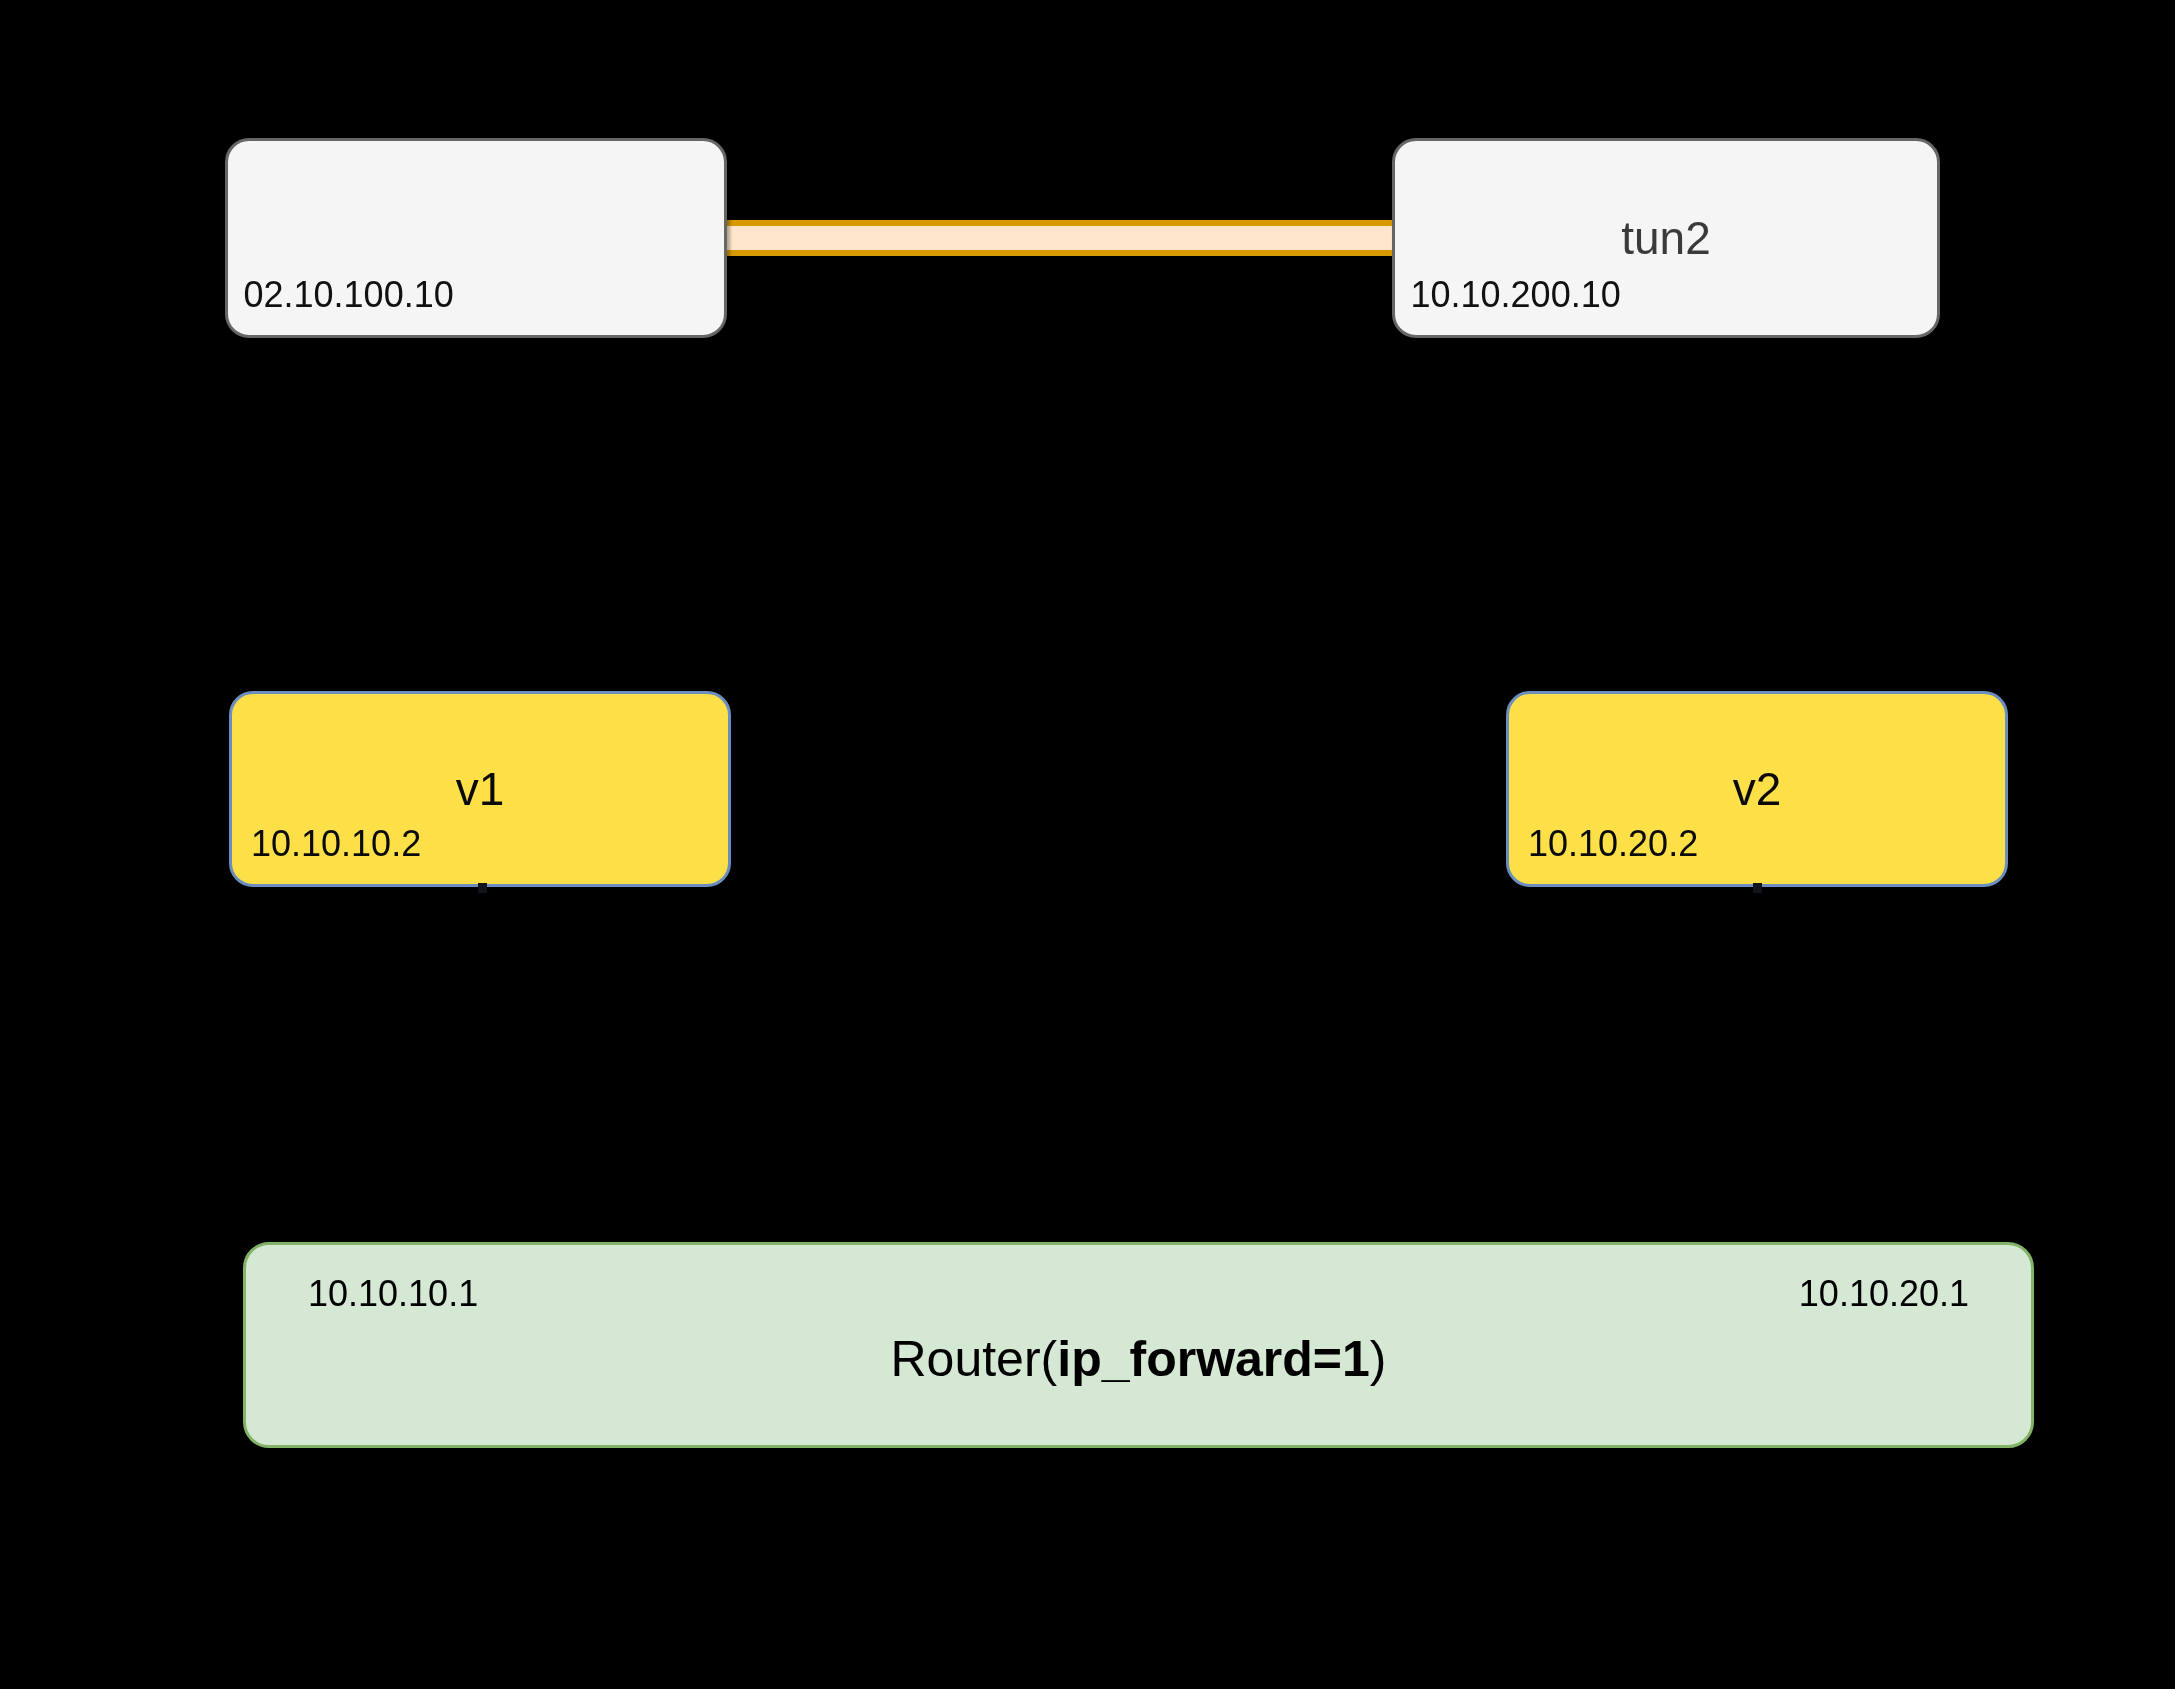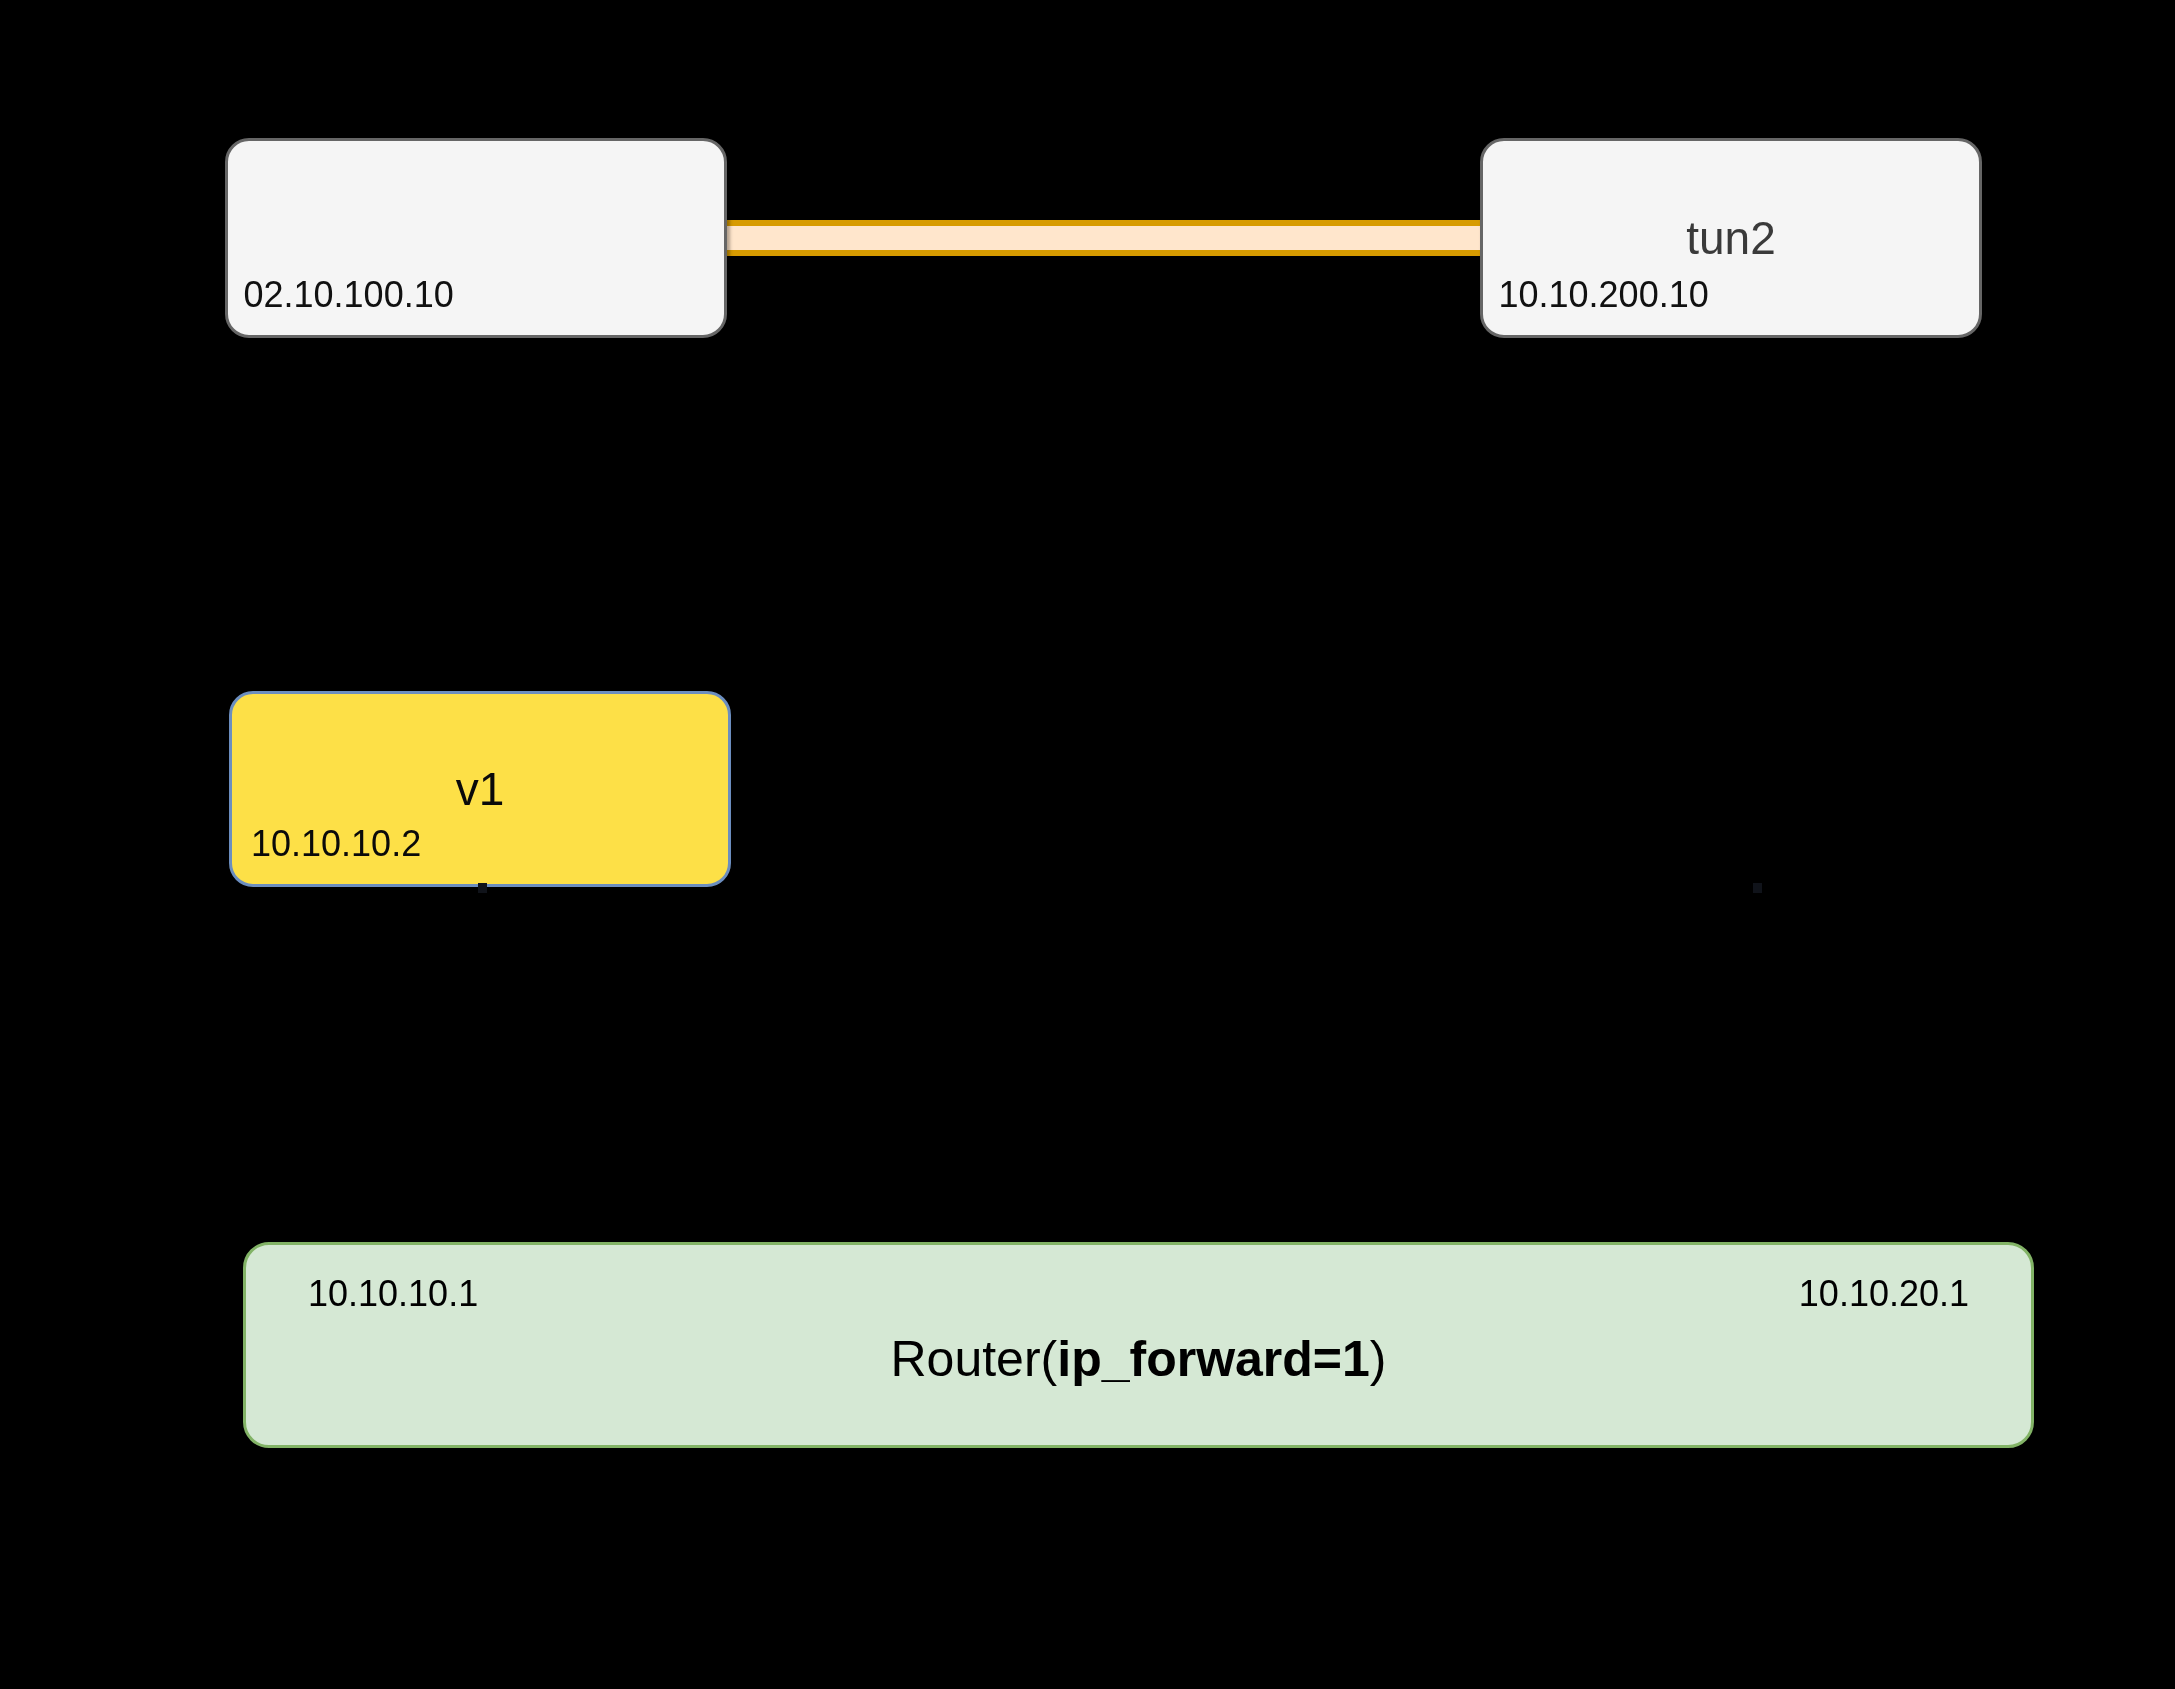--- a/index.html
+++ b/index.html
@@ -113,31 +113,35 @@
 <body>
 
 <div id="canvas">
 
   <div class="tunnel-link" style="left:725px; top:220px; width:759px; height:36px;"></div>
 
   <div class="node node-tunnel" style="left:225px; top:138px; width:502px; height:200px;">
     <div class="node-ip" style="left:15.5px; bottom:22.4px;">02.10.100.10</div>
   </div>
 
-  <div class="node node-tunnel" style="left:1480px; top:138px; width:502px; height:200px;">
+  <div class="node node-tunnel" style="left:1392px; top:138px; width:548px; height:200px;">
     <div class="node-title" style="top:74px;">tun2</div>
     <div class="node-ip" style="left:15.5px; bottom:22.4px;">10.10.200.10</div>
   </div>
 
   <div class="node node-veth" style="left:229px; top:691px; width:502px; height:196px;">
     <div class="node-title" style="top:72px;">v1</div>
     <div class="node-ip" style="left:19px; bottom:22.4px;">10.10.10.2</div>
   </div>
   <div class="veth-stub" style="left:478px; top:883px;"></div>
 
+  <div class="node node-veth" style="left:1506px; top:691px; width:502px; height:196px;">
+    <div class="node-title" style="top:72px;">v2</div>
+    <div class="node-ip" style="left:19px; bottom:22.4px;">10.10.20.2</div>
+  </div>
   <div class="veth-stub" style="left:1753px; top:883px;"></div>
 
   <div class="node node-router" style="left:243px; top:1242px; width:1791px; height:206px;">
 
     <div class="router-ip" style="left:62px; top:31px;">10.10.10.1</div>
 
     <div class="router-ip" style="right:62px; top:31px;">10.10.20.1</div>
 
     <div class="router-label" style="top:89px;"><span>Router(</span><b>ip_forward=1</b><span>)</span></div>
   </div>

